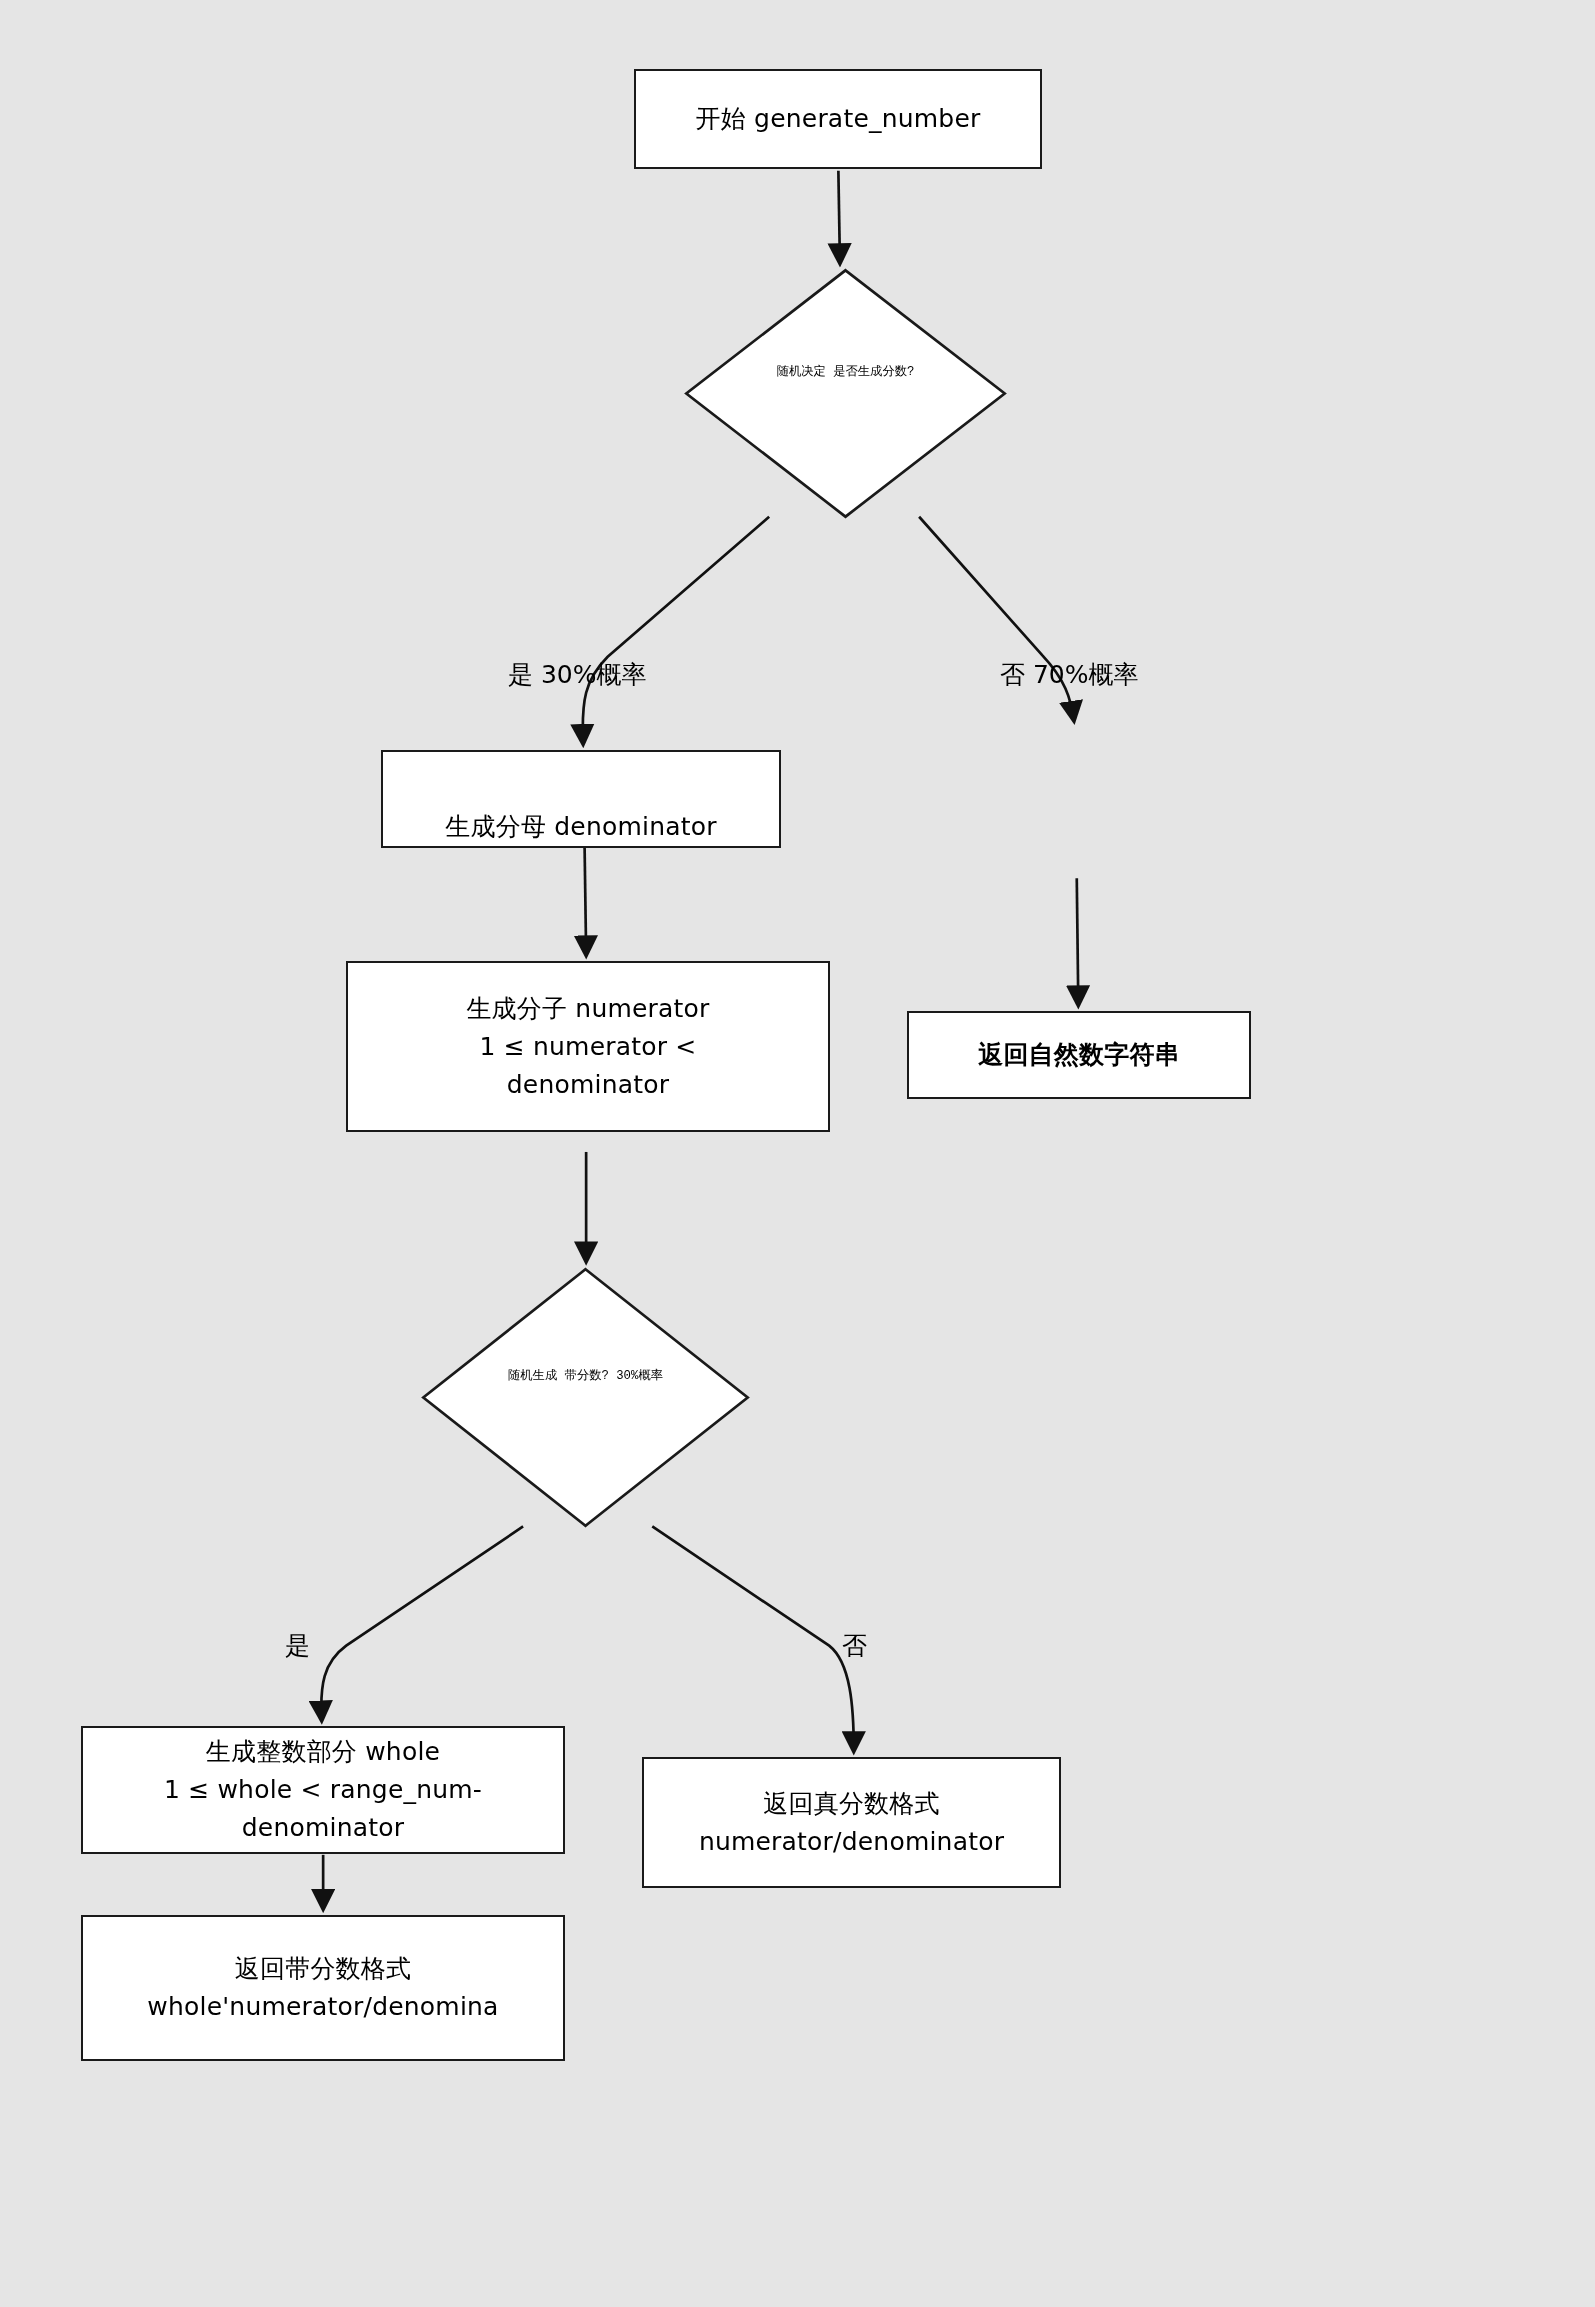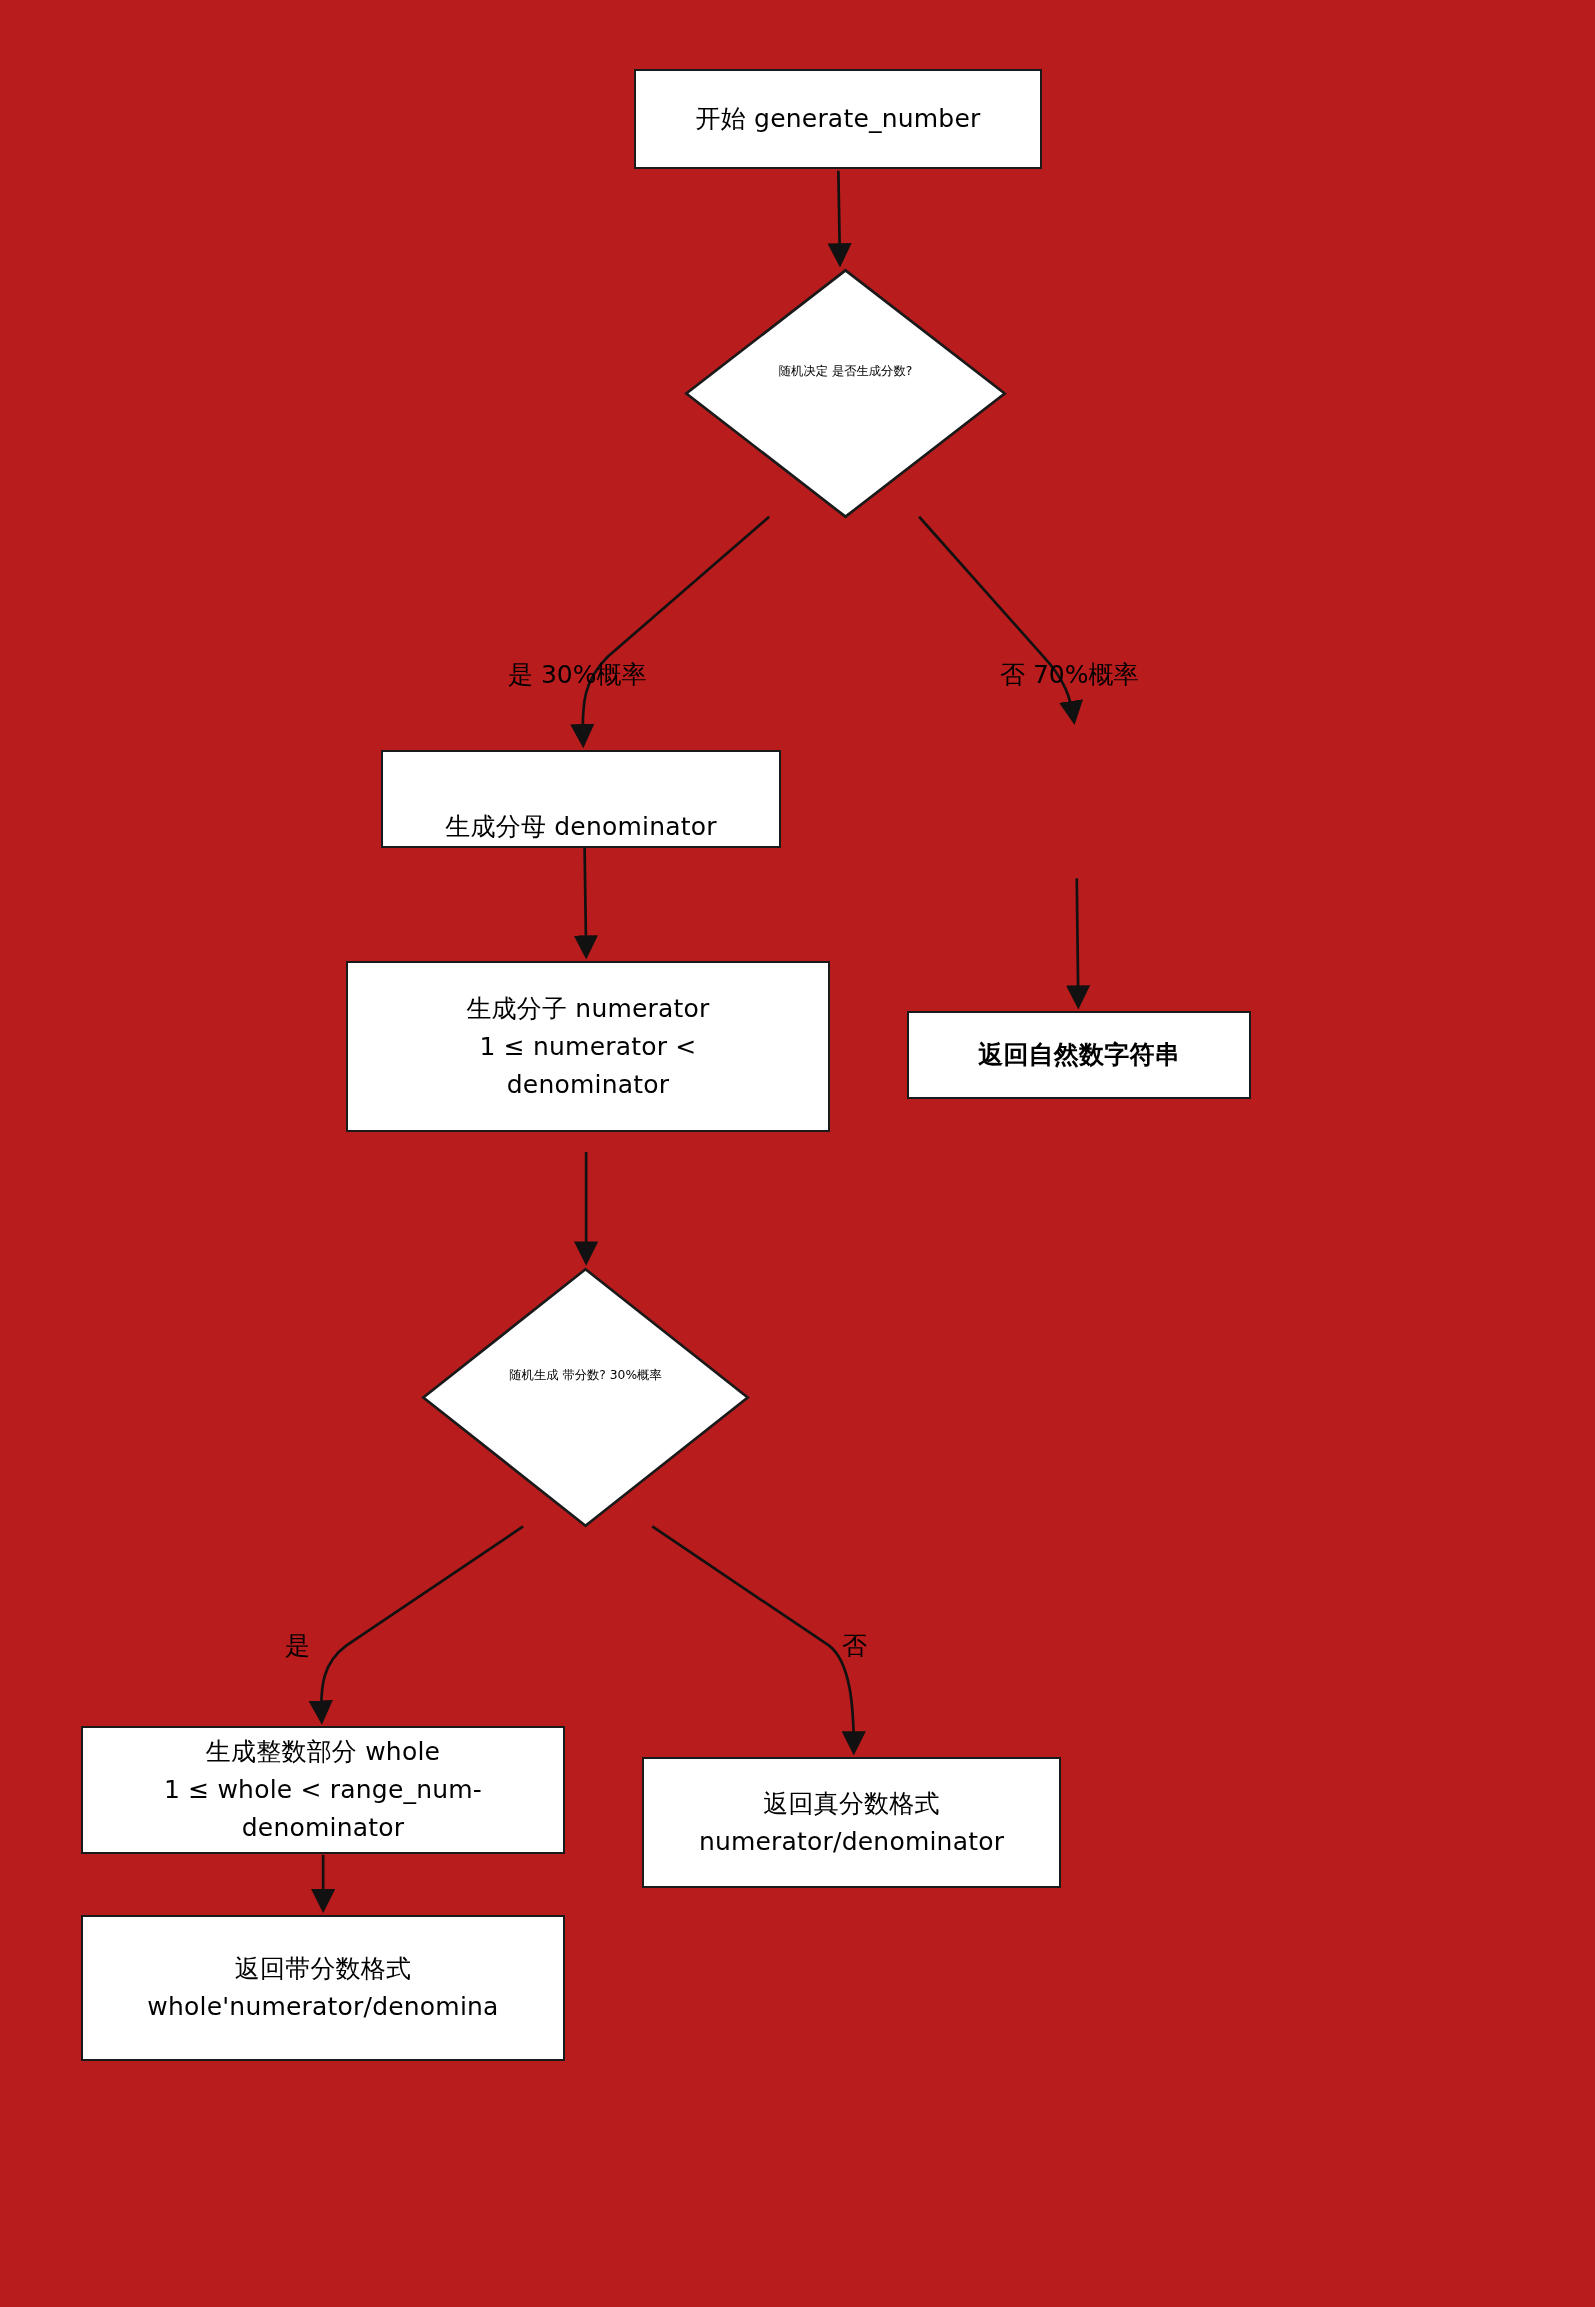--- a/index.html
+++ b/index.html
@@ -7,21 +7,21 @@
     padding: 0;
     background: #ffffff;
   }
   body {
     font-family: "DejaVu Sans", "Liberation Sans", sans-serif;
   }
   #canvas {
     position: relative;
     width: 1596px;
     height: 2307px;
-    background: #b91c1c;
+    background: #e5e5e5;
     overflow: hidden;
   }
   #edges {
     position: absolute;
     left: 0;
     top: 0;
     width: 1596px;
     height: 2307px;
   }
   .node {
@@ -60,20 +60,21 @@
     top: 0;
     width: 100%;
     height: 100%;
   }
   .diamond .dlabel {
     position: absolute;
     left: 0;
     width: 100%;
     text-align: center;
     z-index: 4;
+    font-family: Liberation Mono, monospace;
   }
   .edge-label {
     position: absolute;
     font-size: 25px;
     color: #000000;
     white-space: nowrap;
     z-index: 5;
     background: transparent;
   }
 </style>

